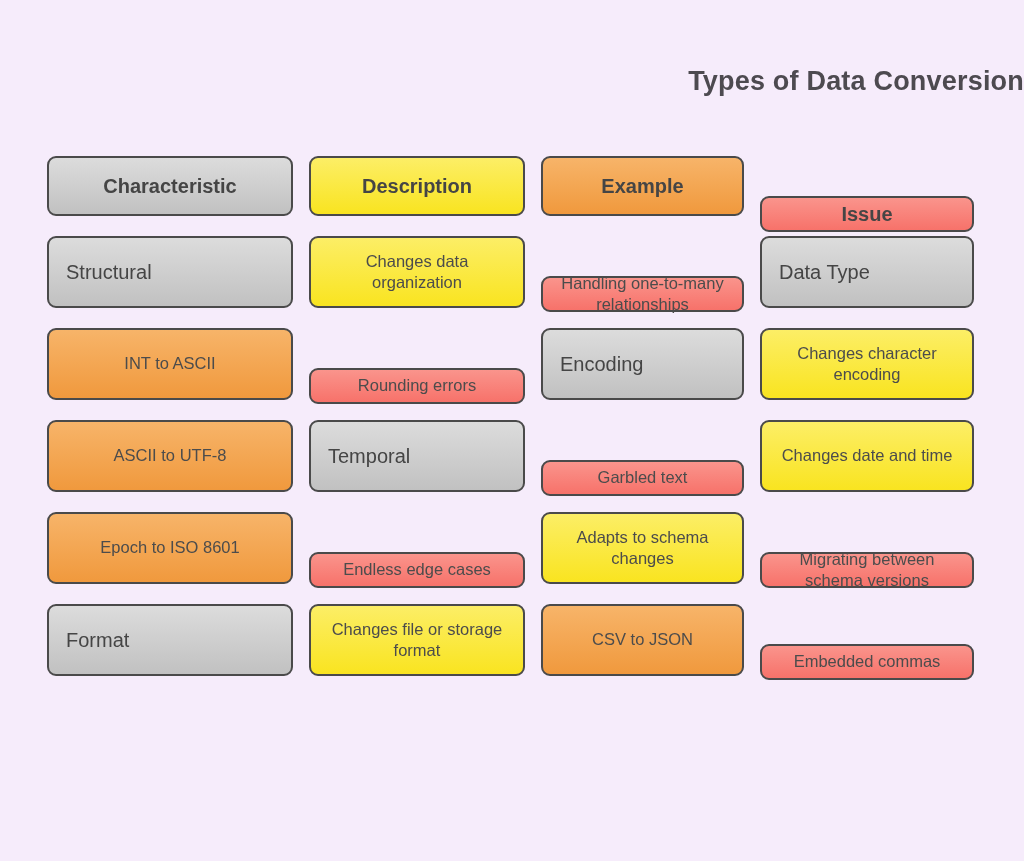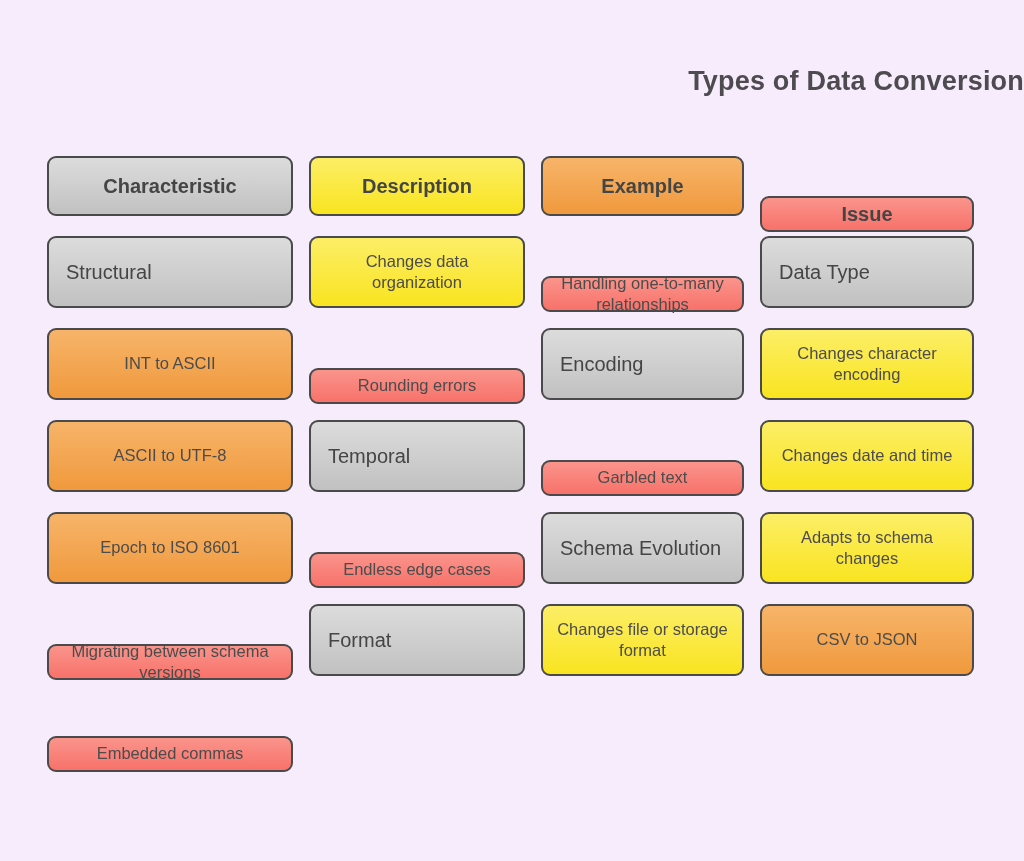--- a/index.html
+++ b/index.html
@@ -86,21 +86,20 @@
       <div class="cell orange">INT to ASCII</div>
       <div class="cell red">Rounding errors</div>
       <div class="cell gray char">Encoding</div>
       <div class="cell yellow">Changes character encoding</div>
       <div class="cell orange">ASCII to UTF-8</div>
       <div class="cell gray char">Temporal</div>
       <div class="cell red">Garbled text</div>
       <div class="cell yellow">Changes date and time</div>
       <div class="cell orange">Epoch to ISO 8601</div>
       <div class="cell red">Endless edge cases</div>
-      <div class="cell gray char">Schema Evolution</div>
       <div class="cell yellow">Adapts to schema changes</div>
       <div class="cell red">Migrating between schema versions</div>
       <div class="cell gray char">Format</div>
       <div class="cell yellow">Changes file or storage format</div>
       <div class="cell orange">CSV to JSON</div>
       <div class="cell red">Embedded commas</div>
     </div>
 </div>
 
 </body></html>

